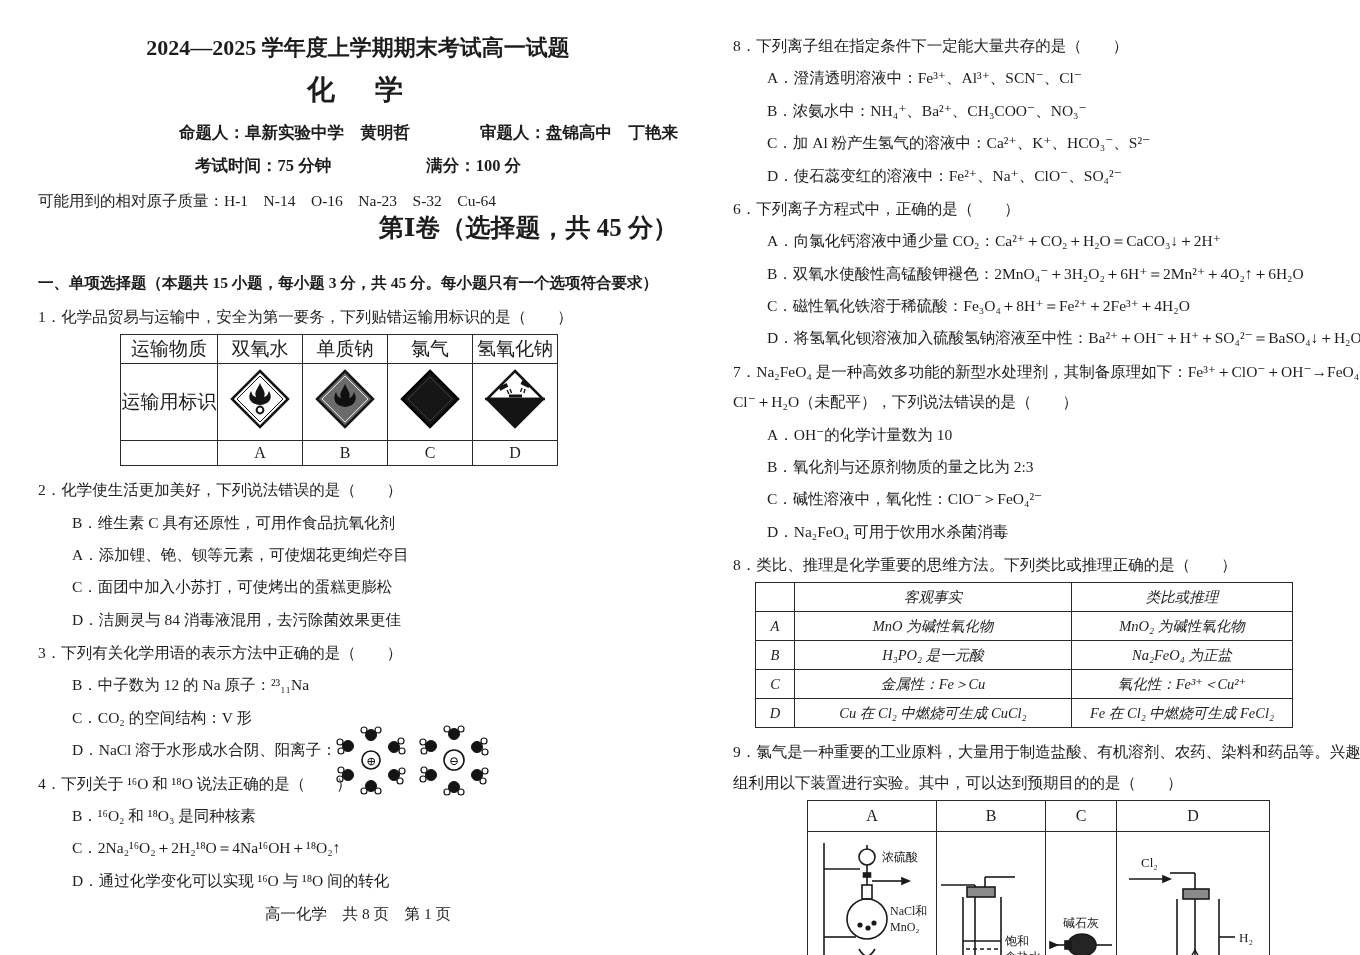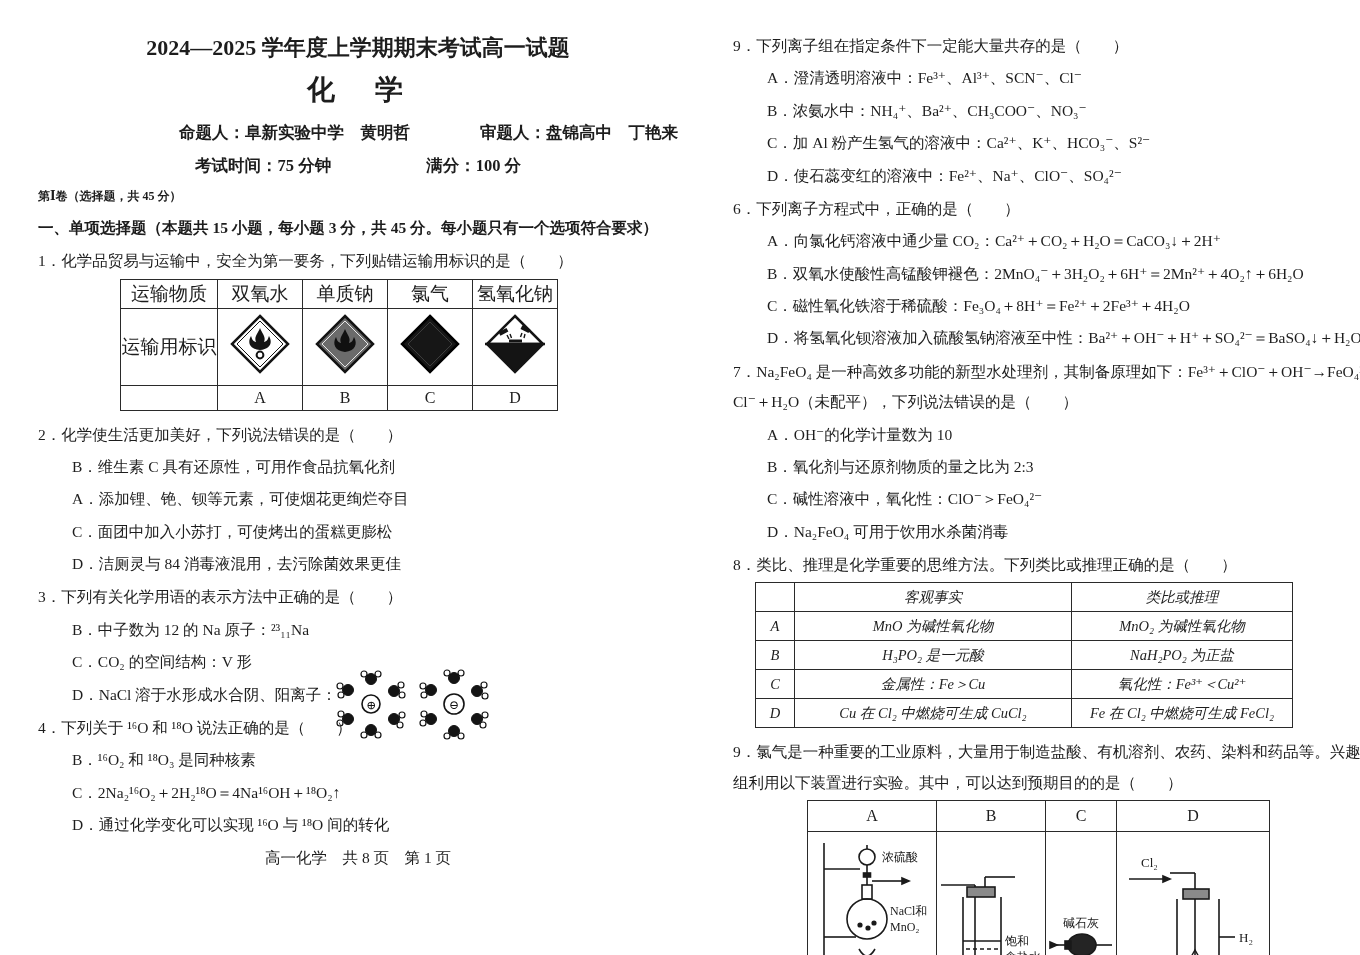--- a/index.html
+++ b/index.html
@@ -10,22 +10,22 @@
   }
   .col{position:absolute;top:0;}
   .col-left{left:38px;width:640px;}
   .col-right{left:733px;width:600px;}
   .nowrap{white-space:nowrap;}
   .doc-title{font-size:22px;font-weight:bold;margin-top:34px;text-align:center;}
   .doc-subject{font-size:28px;font-weight:bold;margin-top:10px;text-align:center;letter-spacing:6px;}
   .meta-line{display:flex;justify-content:flex-end;gap:70px;font-weight:bold;font-size:16.5px;margin-top:16px;}
   .meta-line2{display:flex;justify-content:center;gap:95px;font-weight:bold;font-size:16.5px;margin-top:13px;}
   .masses{margin-top:14px;font-size:15.5px;}
-  .part-title{font-size:12px;font-weight:bold;margin-top:12px;text-align:left;}
-  .section-title{font-size:15.5px;font-weight:bold;margin-top:14px;}
+  .part-title{font-size:25px;font-weight:bold;margin-top:2px;text-align:right;}
+  .section-title{font-size:15.5px;font-weight:bold;margin-top:30px;}
   .stem{margin-top:14px;}
   .opt{margin:13px 0 0 34px;}
   .q-block{position:relative;}
 
   
   table{border-collapse:collapse;}
   .q1-table{margin:8px 0 0 82px;}
   .q1-table td{border:1.5px solid #2a2a2a;text-align:center;vertical-align:middle;font-size:19px;padding:0;}
   .q1-table .hdr td{height:28px;}
   .q1-table .icon-row td{height:76px;}
@@ -61,20 +61,21 @@
 
   <div class="meta-line">
     <span>命题人：阜新实验中学　黄明哲</span>
     <span>审题人：盘锦高中　丁艳来</span>
   </div>
   <div class="meta-line2">
     <span>考试时间：75 分钟</span>
     <span>满分：100 分</span>
   </div>
 
+  <div class="masses nowrap">可能用到的相对原子质量：H-1　N-14　O-16　Na-23　S-32　Cu-64</div>
   <div class="part-title">第Ⅰ卷（选择题，共 45 分）</div>
   <div class="section-title nowrap">一、单项选择题（本题共 15 小题，每小题 3 分，共 45 分。每小题只有一个选项符合要求）</div>
 
   <div class="q-block">
     <div class="stem nowrap">1．化学品贸易与运输中，安全为第一要务，下列贴错运输用标识的是（　　）</div>
     <table class="q1-table">
       <tbody>
           <tr class="hdr">
         <td class="q1-c0">运输物质</td>
         <td class="q1-c">双氧水</td>
@@ -198,21 +199,21 @@
     <div class="opt nowrap">D．通过化学变化可以实现 ¹⁶O 与 ¹⁸O 间的转化</div>
   </div>
 
   <div class="footer-line">高一化学　共 8 页　第 1 页</div>
 </div>
 
 <div class="col col-right">
   <div style="height:22px;"></div>
 
   <div class="q-block">
-    <div class="stem nowrap">9．下列离子组在指定条件下一定能大量共存的是（　　）</div>
+    <div class="stem nowrap">8．下列离子组在指定条件下一定能大量共存的是（　　）</div>
     <div class="opt nowrap">A．澄清透明溶液中：Fe³⁺、Al³⁺、SCN⁻、Cl⁻</div>
     <div class="opt nowrap">B．浓氨水中：NH₄⁺、Ba²⁺、CH₃COO⁻、NO₃⁻</div>
     <div class="opt nowrap">C．加 Al 粉产生氢气的溶液中：Ca²⁺、K⁺、HCO₃⁻、S²⁻</div>
     <div class="opt nowrap">D．使石蕊变红的溶液中：Fe²⁺、Na⁺、ClO⁻、SO₄²⁻</div>
   </div>
 
   <div class="q-block">
     <div class="stem nowrap">6．下列离子方程式中，正确的是（　　）</div>
     <div class="opt nowrap">A．向氯化钙溶液中通少量 CO₂：Ca²⁺＋CO₂＋H₂O＝CaCO₃↓＋2H⁺</div>
     <div class="opt nowrap">B．双氧水使酸性高锰酸钾褪色：2MnO₄⁻＋3H₂O₂＋6H⁺＝2Mn²⁺＋4O₂↑＋6H₂O</div>
@@ -239,21 +240,21 @@
         <td class="q8-i">类比或推理</td>
       </tr>
       <tr>
         <td>A</td>
         <td>MnO 为碱性氧化物</td>
         <td>MnO₂ 为碱性氧化物</td>
       </tr>
       <tr>
         <td>B</td>
         <td>H₃PO₂ 是一元酸</td>
-        <td>NaH₂PO₂ 为正盐</td>
+        <td>Na₂FeO₄ 为正盐</td>
       </tr>
       <tr>
         <td>C</td>
         <td>金属性：Fe＞Cu</td>
         <td>氧化性：Fe³⁺＜Cu²⁺</td>
       </tr>
       <tr>
         <td>D</td>
         <td>Cu 在 Cl₂ 中燃烧可生成 CuCl₂</td>
         <td>Fe 在 Cl₂ 中燃烧可生成 FeCl₂</td>

